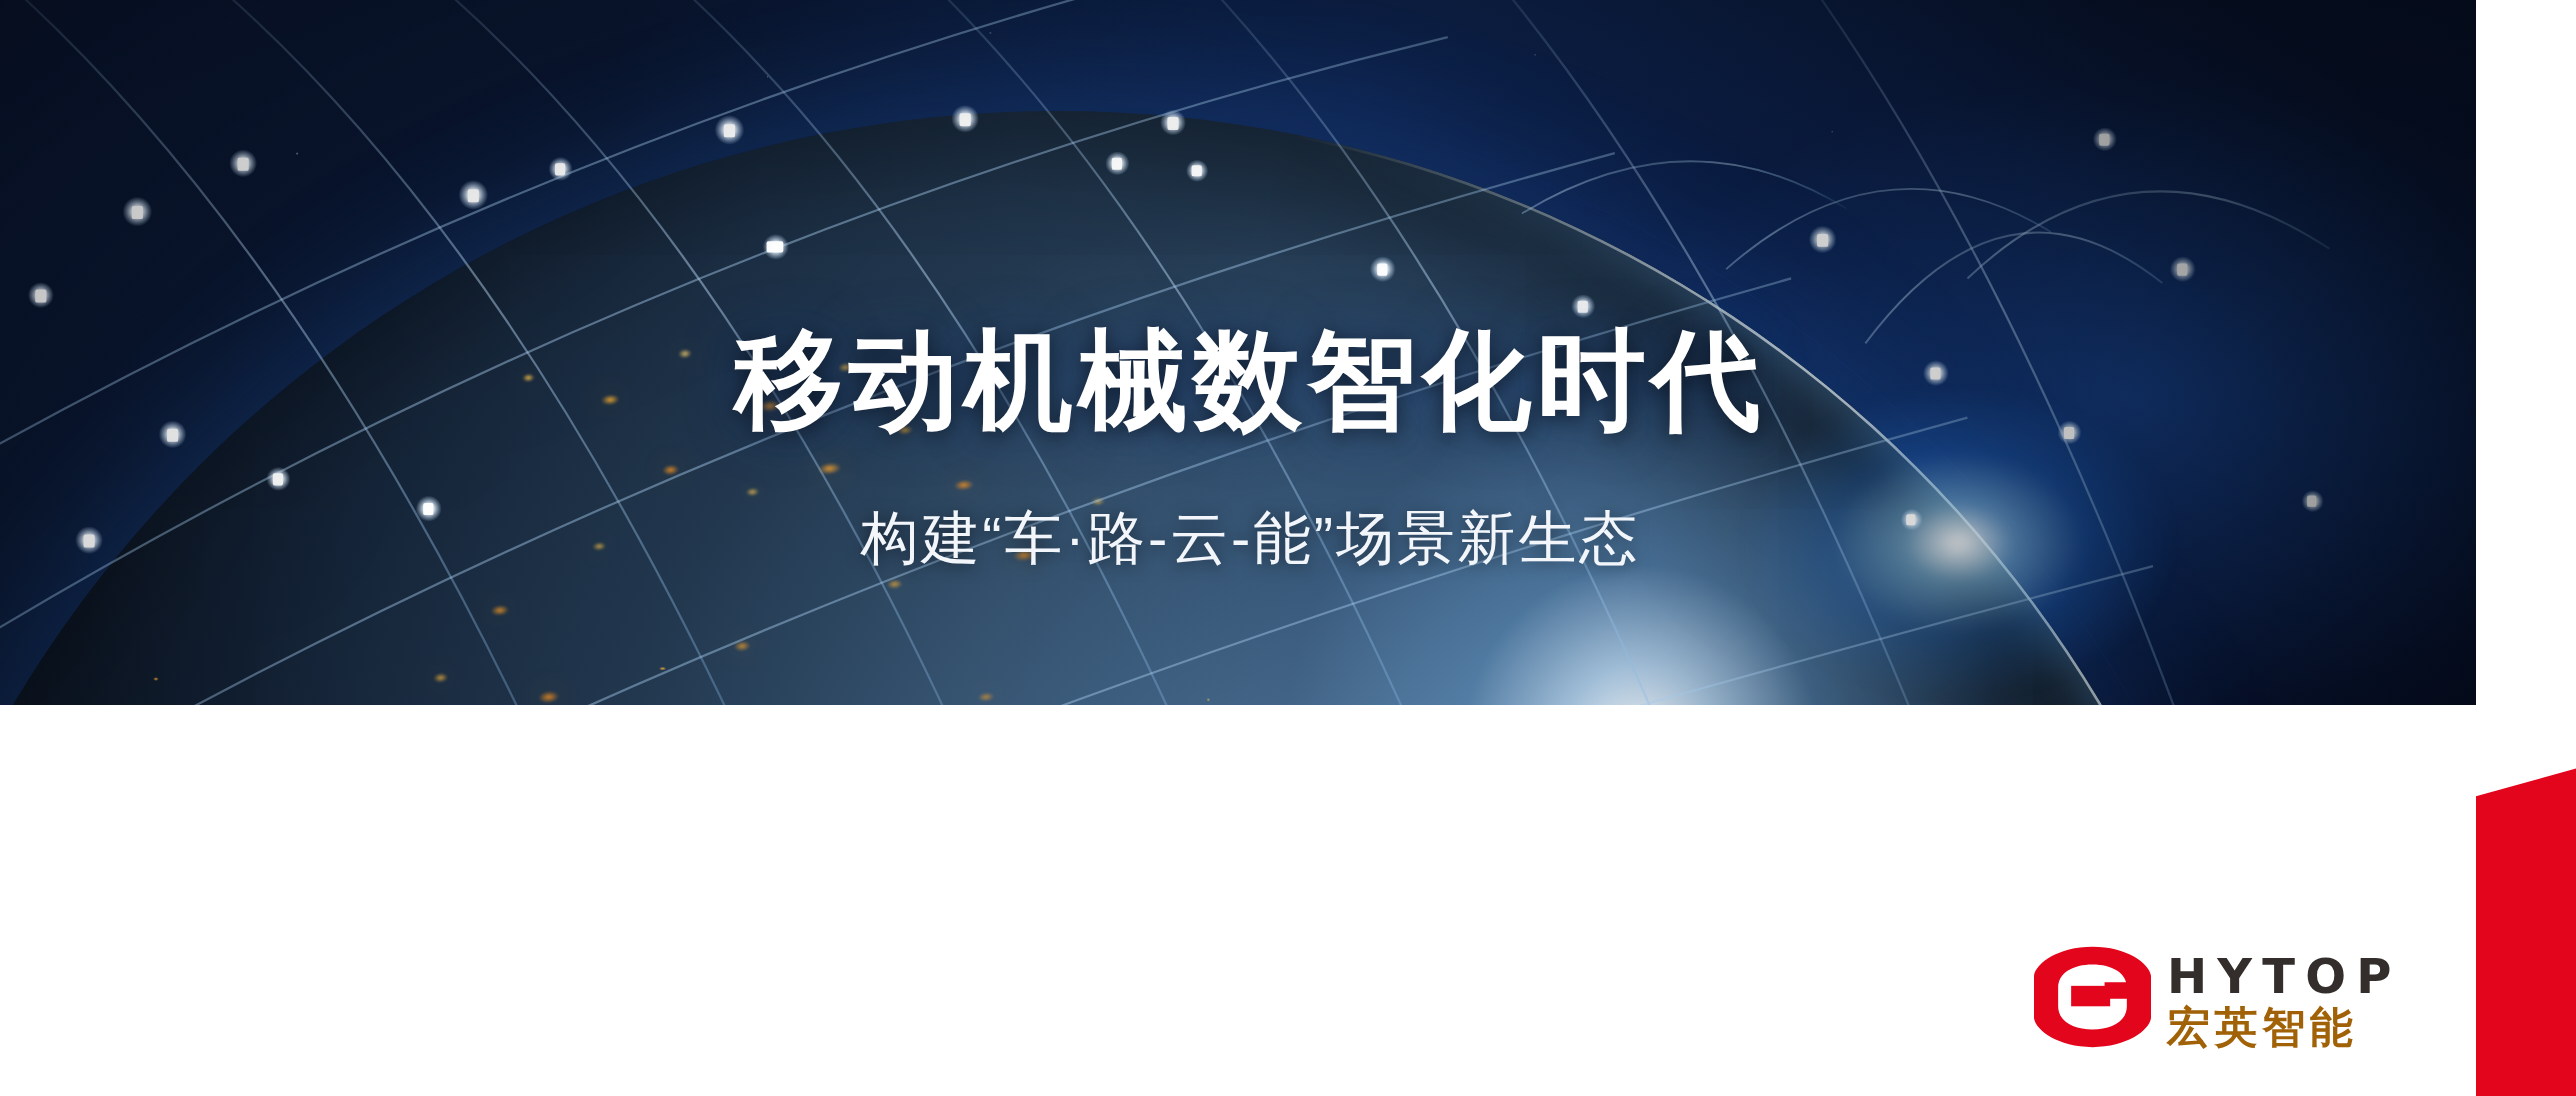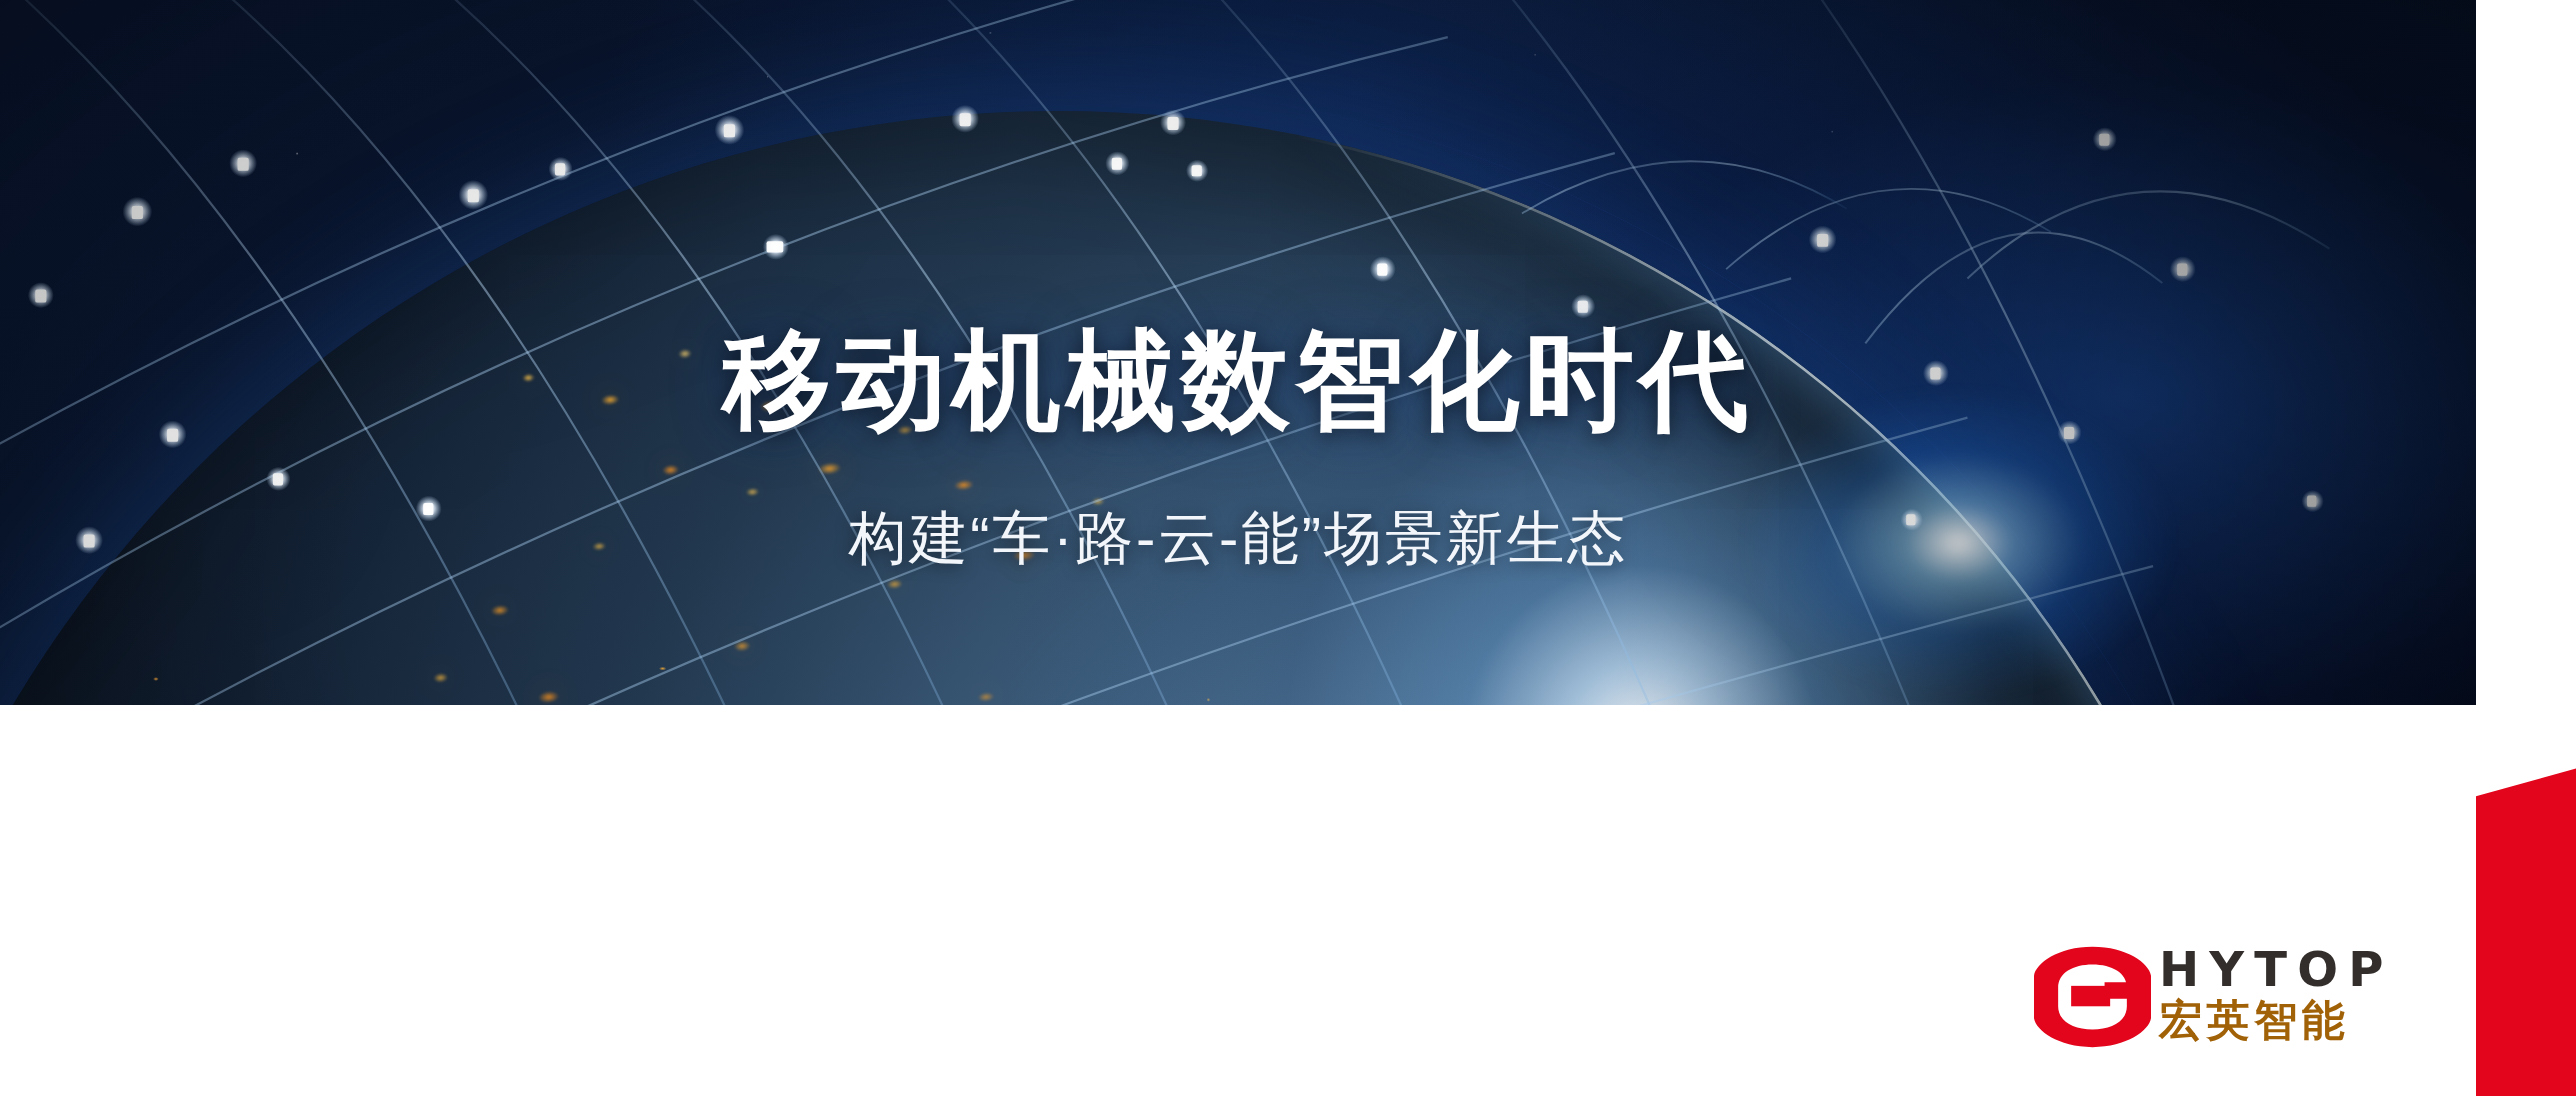--- a/index.html
+++ b/index.html
@@ -182,21 +182,21 @@
     position:absolute;
     left:-37px; top:705px;
     width:2561px; height:483px;
     background:#ffffff;
     pointer-events:none;
   }
 
   
   .title-block {
     position:absolute;
-    left:4px; top:0;
+    left:16px; top:0;
     width:2476px; height:1097px;
     pointer-events:none;
   }
   .main-title {
     position:absolute;
     left:0; top:323px;
     width:2476px;
     text-align:center;
     font-size:109px;
     font-weight:bold;
@@ -227,22 +227,22 @@
     width:100px; height:1097px;
     pointer-events:none;
   }
   .red-bar svg { display:block; width:100%; height:100%; }
 
   
   .logo {
     position:absolute;
     left:2034px; top:945px;
     display:flex;
-    align-items:flex-start;
-    gap:8px;
+    align-items:flex-end;
+    gap:16px;
   }
   .logo-mark { width:117px; height:104px; display:block; }
   .logo-text { display:flex; flex-direction:column; gap:5.6px; }
   .logo-wordmark {
     font-size:48px;
     font-weight:bold;
     letter-spacing:10.2px;
     color:#332e2b;
     line-height:1;
     font-family:"DejaVu Sans", sans-serif;

